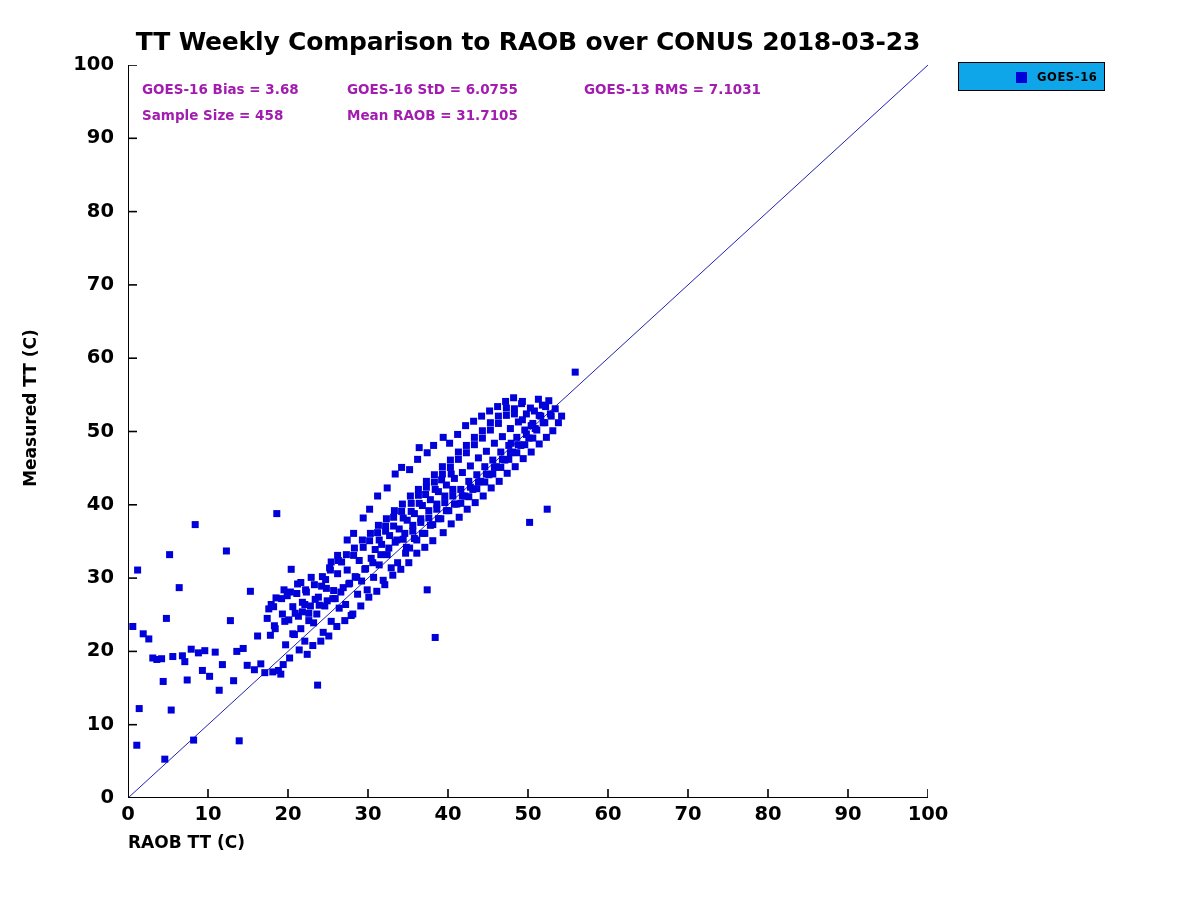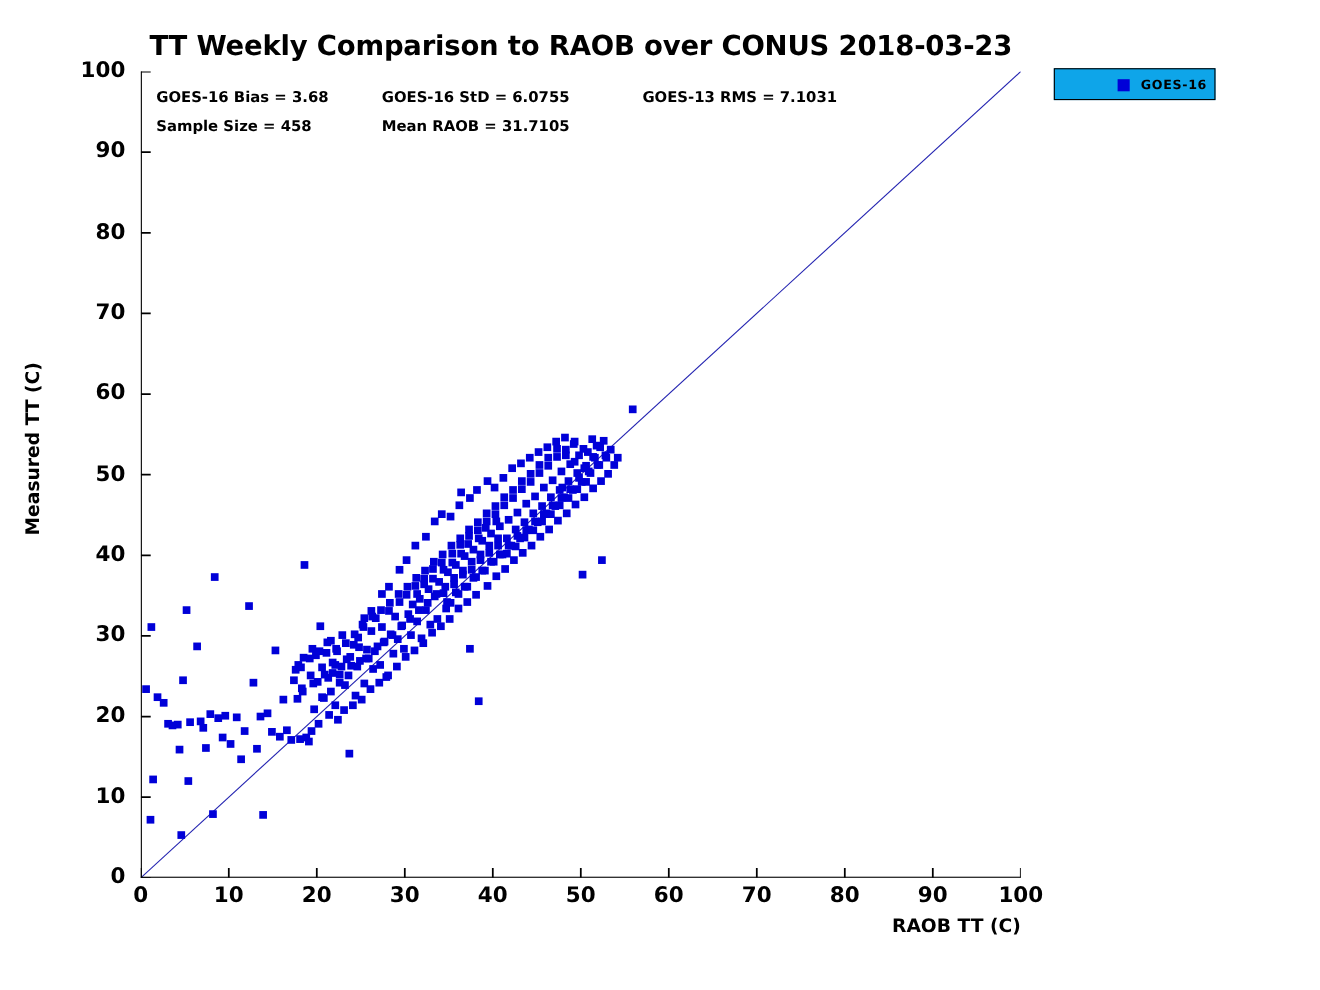--- a/index.html
+++ b/index.html
@@ -55,21 +55,21 @@
     left: 128px;
     top: 65px;
     width: 800px;
     height: 733px;
     pointer-events: none;
   }
   .stat-item {
     position: absolute;
     font-size: 13.5px;
     font-weight: bold;
-    color: #000000;
+    color: #a21caf;
     white-space: nowrap;
   }
   .stat-r0 { top: 16px; }
   .stat-r1 { top: 42px; text-align: right; }
   .stat-c0 { left: 14px; }
   .stat-c1 { left: 219px; }
   .stat-c2 { left: 456px; }
 
   .tick-label-x {
     position: absolute;
@@ -87,21 +87,21 @@
     color: #000000;
     text-align: right;
     width: 62px;
     left: 52px;
   }
   .axis-title-x {
     position: absolute;
     top: 832px;
     left: 128px;
     width: 800px;
-    text-align: right;
+    text-align: left;
     font-size: 17px;
     font-weight: bold;
     color: #000000;
   }
   .axis-title-y {
     position: absolute;
     left: -120px;
     top: 398px;
     width: 300px;
     text-align: center;

